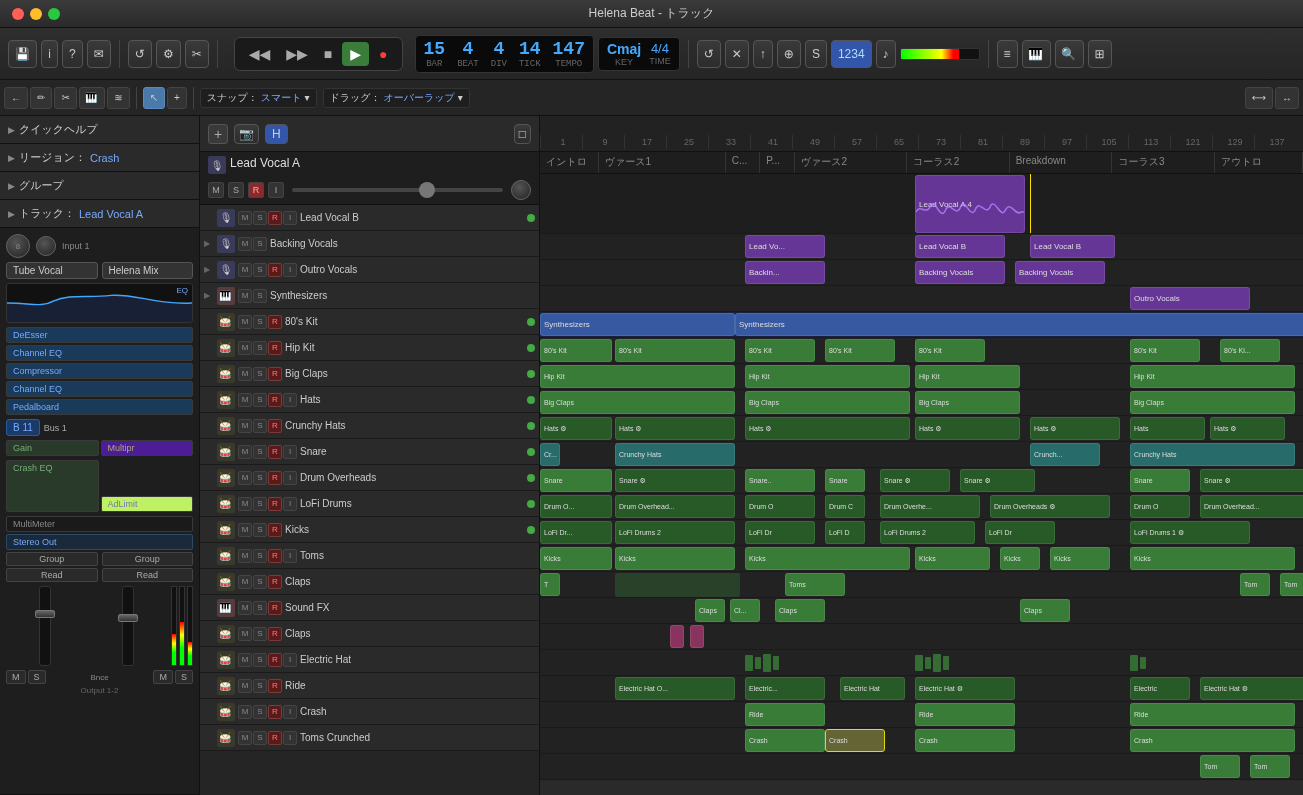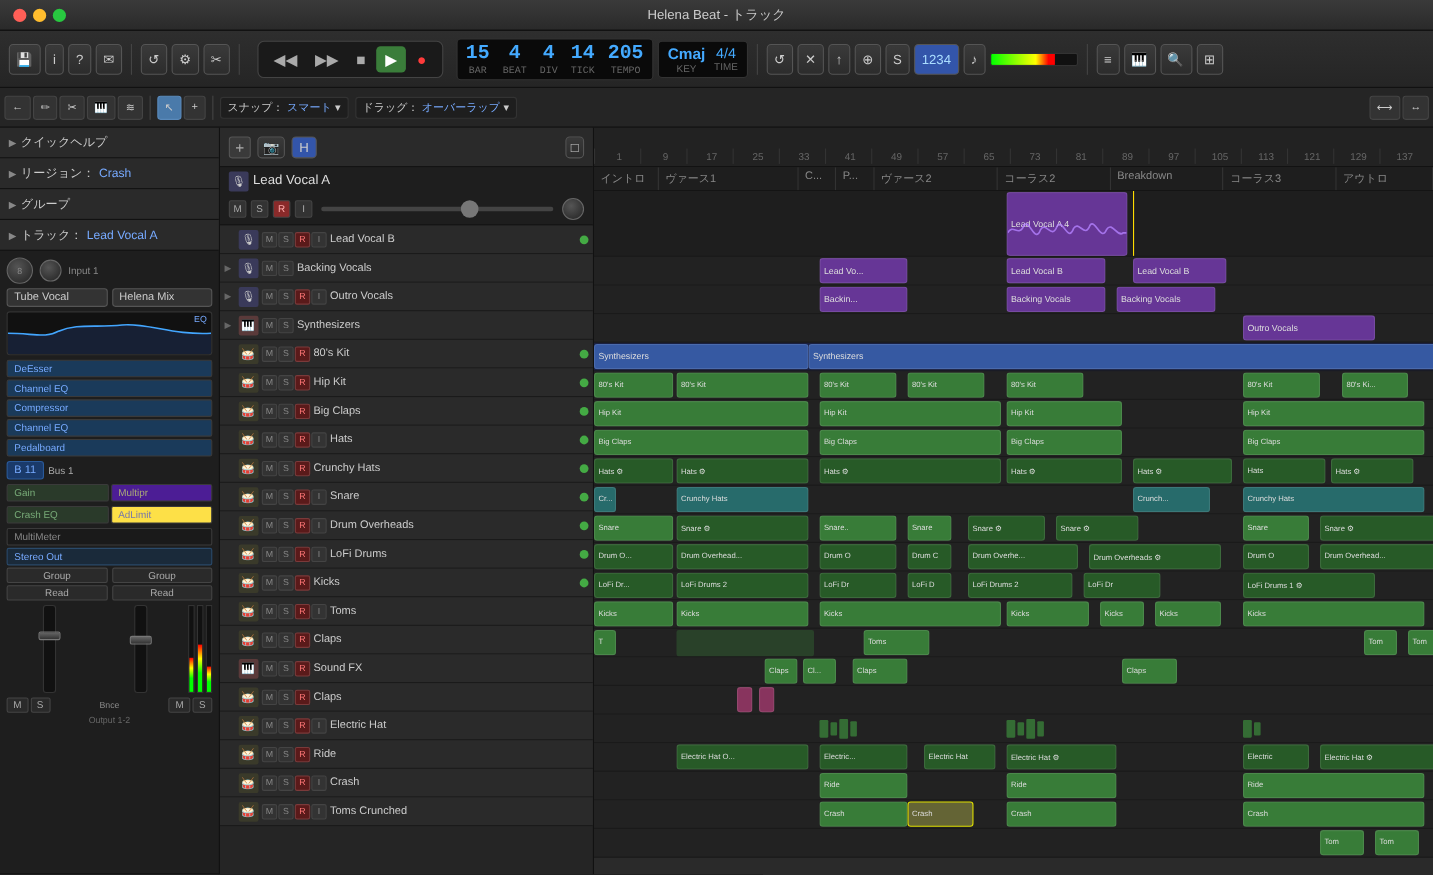--- a/index.html
+++ b/index.html
@@ -171,21 +171,21 @@
       padding: 2px 6px;
       font-size: 9px;
       color: #aaa;
       margin-bottom: 2px;
       cursor: pointer;
     }
     .plugin-slot.active { background: #1a3a5a; color: #7af; }
     .plugin-slot.gain { background: #2a3a2a; color: #7a7; }
     .plugin-slot.multipr { background: #4c1d95; color: #aa7; }
     .plugin-slot.matcheq { background: #2a3a2a; color: #7a7; }
-    .plugin-slot.adlimit { background: #fde047; color: #77a; }
+    .plugin-slot.adlimit { background: #bef264; color: #77a; margin-top: 36px; }
     .plugin-slot.multimeter { background: #1a1a1a; color: #888; }
     .plugin-row { display: flex; gap: 2px; margin-bottom: 2px; }
     .bus-btn {
       background: #1a3a6a;
       border: 1px solid #2a5a9a;
       border-radius: 3px;
       padding: 2px 6px;
       font-size: 10px;
       color: #7af;
       cursor: pointer;
@@ -554,21 +554,21 @@
     </div>
     <div class="counter-group">
       <div class="counter-value">4</div>
       <div class="counter-label">DIV</div>
     </div>
     <div class="counter-group">
       <div class="counter-value">14</div>
       <div class="counter-label">TICK</div>
     </div>
     <div class="counter-group">
-      <div class="counter-value">205</div>
+      <div class="counter-value">147</div>
       <div class="counter-label">TEMPO</div>
     </div>
   </div>
 
   <div class="key-section">
     <div class="counter-group">
       <div class="key-value">Cmaj</div>
       <div class="counter-label">KEY</div>
     </div>
     <div class="counter-group">

